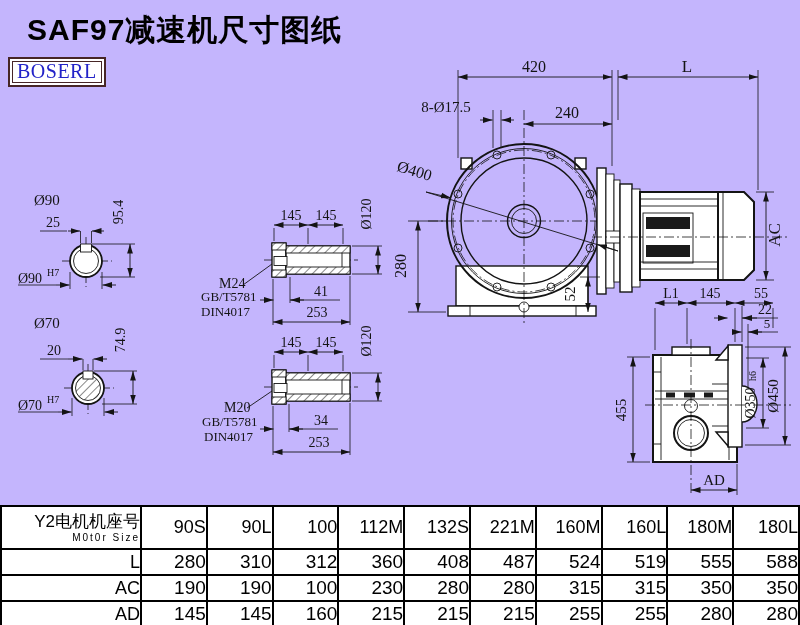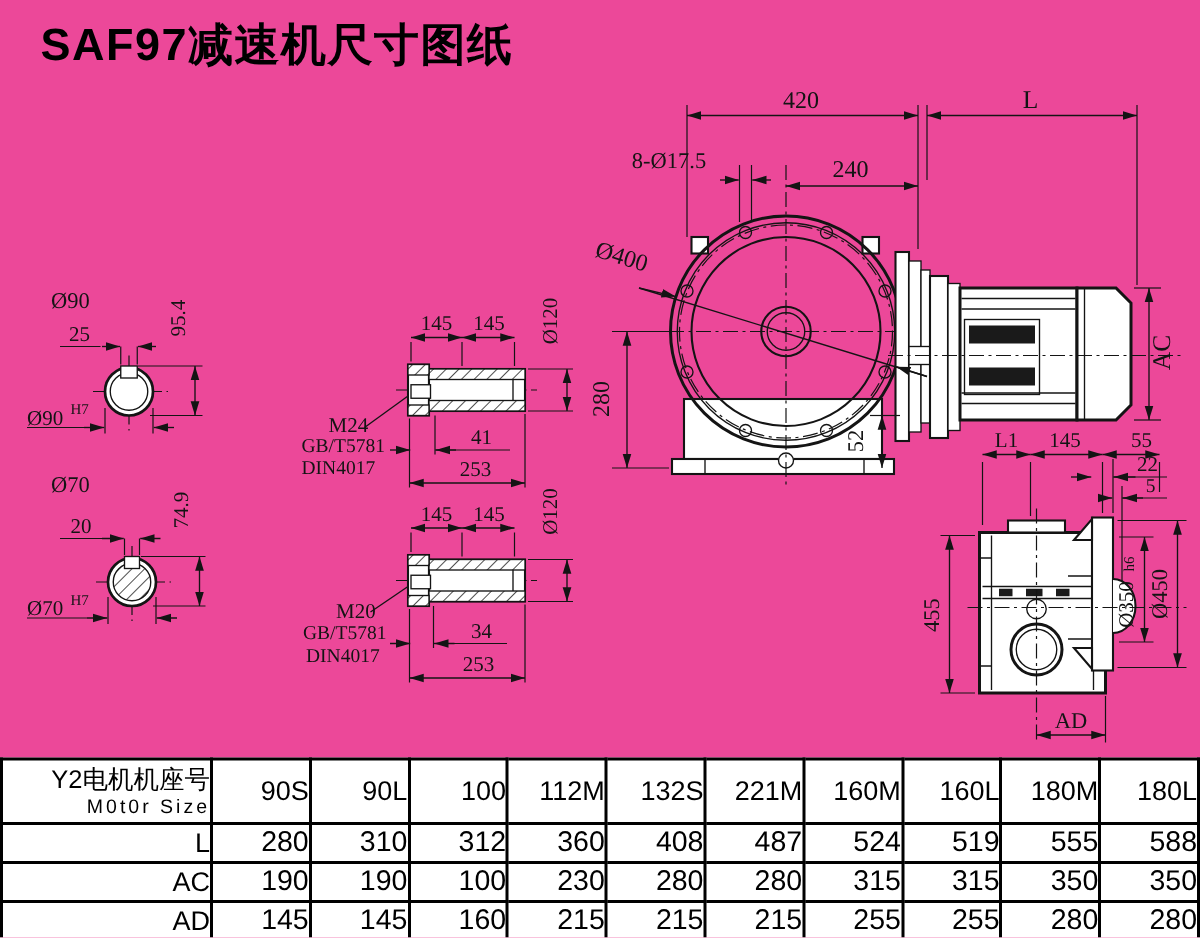--- a/index.html
+++ b/index.html
@@ -1,48 +1,49 @@
 <!DOCTYPE html>
 <html><head>
 <meta charset="utf-8">
 <style>
   html,body{margin:0;padding:0;background:#fff;}
-  .page{position:relative;width:800px;height:625px;background:#ec4899;overflow:hidden;font-family:"Liberation Sans",sans-serif;}
+  .page{position:relative;width:800px;height:625px;background:#c4b5fd;overflow:hidden;font-family:"Liberation Sans",sans-serif;}
   .title{position:absolute;left:27px;top:10px;margin:0;font-size:30px;font-weight:bold;color:#000;letter-spacing:1px;font-family:"Liberation Sans",sans-serif;}
   .logo{position:absolute;left:8px;top:57px;border:2px solid #472626;padding:1px 7px 2px;box-shadow:inset 0 0 0 2px #fff,inset 0 0 0 3px #472626;background:#fff;}
   .logo span{font-family:"Liberation Serif",serif;font-size:20px;color:#2323c8;letter-spacing:.5px;}
   svg.drawing{position:absolute;left:0;top:0;}
   svg text{font-family:"Liberation Serif",serif;fill:#141414;}
   .out2{stroke:#141414;stroke-width:2;fill:none}
   .out{stroke:#141414;stroke-width:1.4;fill:none}
   .thin{stroke:#141414;stroke-width:0.9;fill:none}
   .ext{stroke:#141414;stroke-width:0.8;fill:none}
   .dim{stroke:#141414;stroke-width:0.9;fill:none}
   .cl{stroke:#141414;stroke-width:0.8;fill:none;stroke-dasharray:10 3 2 3}
   .wh{fill:#fff}
   .dk{fill:#1a1a1a}
   .ha{fill:url(#hatch)}
   table.dims{position:absolute;left:0;top:505px;width:800px;height:120px;border-collapse:collapse;table-layout:fixed;background:#fff;}
   table.dims td,table.dims th{border:2px solid #000;text-align:right;vertical-align:middle;padding:0;color:#000;font-family:"Liberation Sans",sans-serif;}
   table.dims th{font-weight:normal}
   .col0{width:138px}
   .hdr-cn{font-size:17px;line-height:1.2}
-  .hdr-en{font-size:13px;letter-spacing:2px}
+  .hdr-en{font-size:10px;letter-spacing:2px}
   .colhdr{font-size:18px}
   .num{font-size:19px}
   .rowlab{font-size:18px}
   tr.r-head{height:43px}
   tr.r-data{height:26px}
 </style>
 </head>
 <body>
 
 <div class="page">
 
   <h1 class="title">SAF97减速机尺寸图纸</h1>
+  <div class="logo"><span>BOSERL</span></div>
 
   <svg class="drawing" width="800" height="505" viewBox="0 0 800 505">
     <defs>
       <marker id="arr" viewBox="0 0 10 7" markerWidth="10" markerHeight="7" refX="9.5" refY="3.5" orient="auto-start-reverse" markerUnits="userSpaceOnUse">
         <path d="M0,0.6 L9.5,3.5 L0,6.4 Z" fill="#141414"></path>
       </marker>
       <pattern id="hatch" patternUnits="userSpaceOnUse" width="6" height="6" patternTransform="rotate(45)">
         <rect width="6" height="6" fill="#fff"></rect>
         <line x1="0" y1="0" x2="0" y2="6" stroke="#141414" stroke-width="1"></line>
       </pattern>

